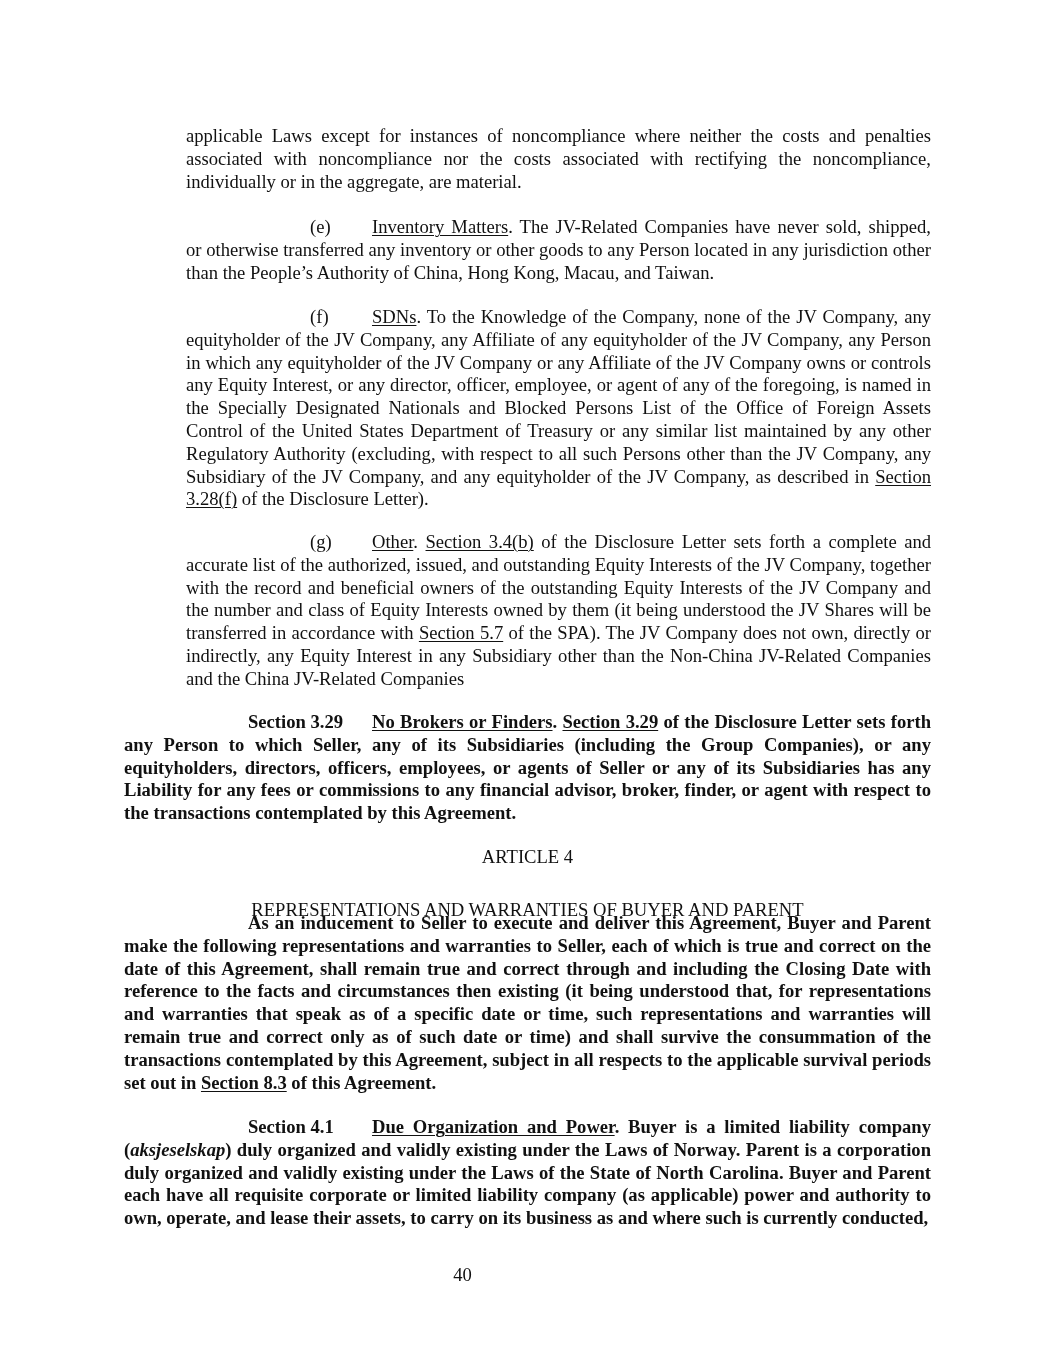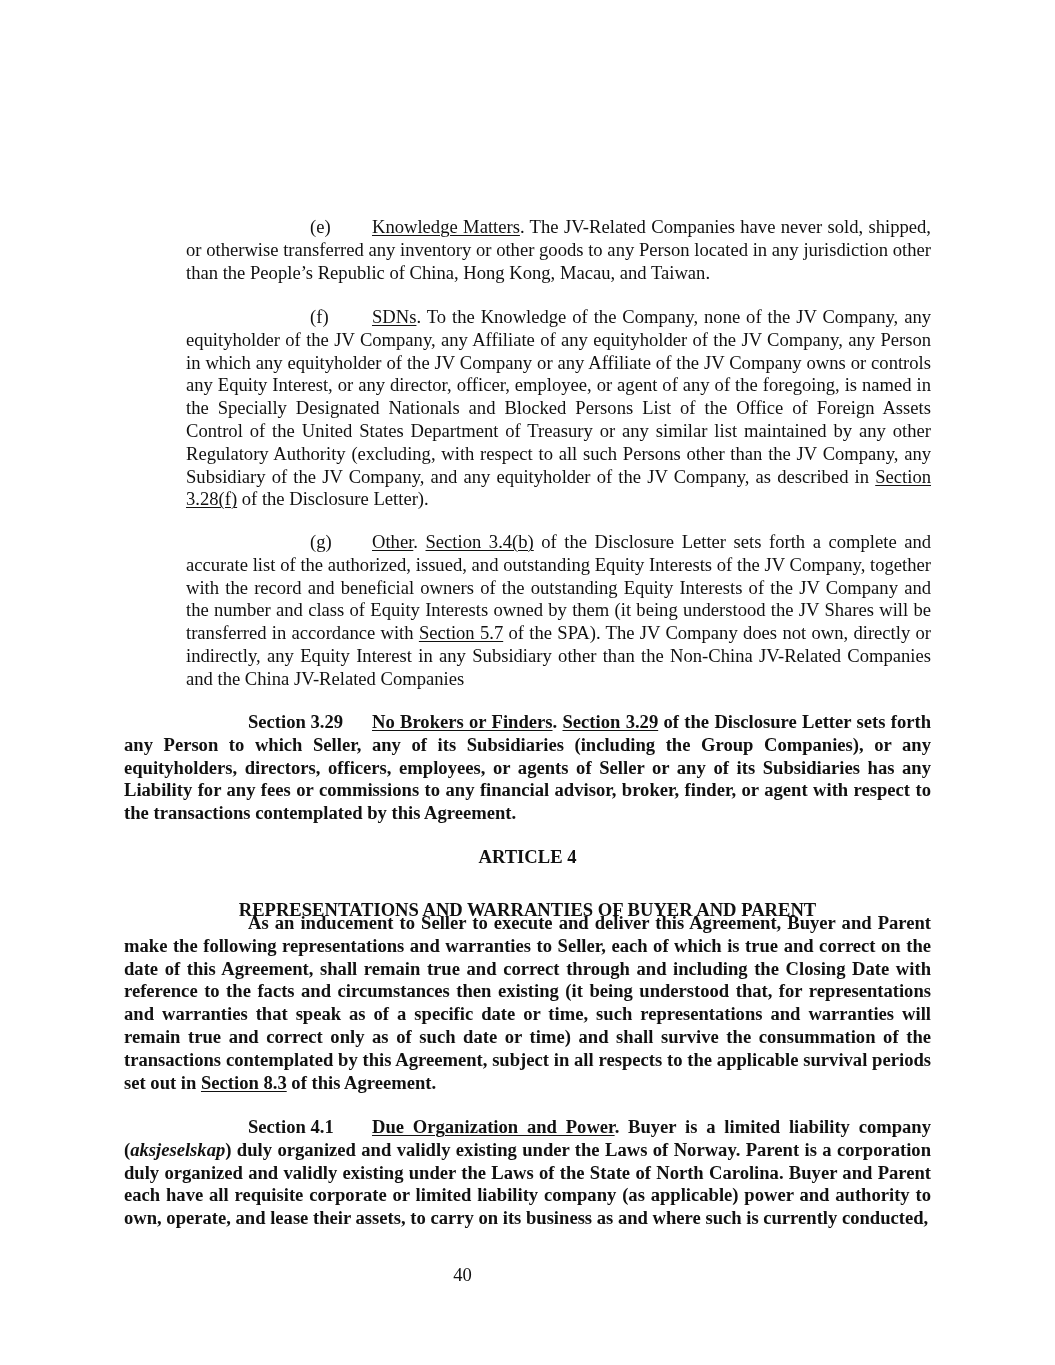--- a/index.html
+++ b/index.html
@@ -12,30 +12,31 @@
   }
   .page { position: absolute; left: 0; top: 0; width: 1055px; height: 1365px; }
   .para { position: absolute; text-align: justify; margin: 0; }
   .sub { left: 186px; width: 745px; }
   .main { left: 124px; width: 807px; font-weight: bold; }
   .ind1 { display: inline-block; width: 124px; }
   .lbl { display: inline-block; width: 62px; }
   .ind2 { display: inline-block; width: 124px; }
   .seclbl { display: inline-block; width: 124px; }
   u { text-decoration: underline; text-underline-offset: 2px; text-decoration-thickness: 1px; }
-  .heading { position: absolute; left: 124px; width: 807px; text-align: center; font-weight: bold; margin: 0; }
+  .heading { position: absolute; left: 124px; width: 807px; text-align: center; font-weight: normal; margin: 0; }
   .pagenum { position: absolute; left: 0; width: 925px; text-align: center; top: 1264px; margin: 0; }
 </style>
 </head>
 <body>
 
 <div class="page">
 
+  <p class="para sub" style="top:125px;"><span>applicable Laws except for instances of noncompliance where neither the costs and penalties associated with noncompliance nor the costs associated with rectifying the noncompliance, individually or in the aggregate, are material.</span></p>
 
-  <p class="para sub" style="top:216px;"><span class="ind1"></span><span class="lbl">(e)</span><u>Knowledge Matters</u><span>. The JV-Related Companies have never sold, shipped, or otherwise transferred any inventory or other goods to any Person located in any jurisdiction other than the People’s Republic of China, Hong Kong, Macau, and Taiwan.</span></p>
+  <p class="para sub" style="top:216px;"><span class="ind1"></span><span class="lbl">(e)</span><u>Inventory Matters</u><span>. The JV-Related Companies have never sold, shipped, or otherwise transferred any inventory or other goods to any Person located in any jurisdiction other than the People’s Authority of China, Hong Kong, Macau, and Taiwan.</span></p>
 
   <p class="para sub" style="top:306px;"><span class="ind1"></span><span class="lbl">(f)</span><u>SDNs</u><span>. To the Knowledge of the Company, none of the JV Company, any equityholder of the JV Company, any Affiliate of any equityholder of the JV Company, any Person in which any equityholder of the JV Company or any Affiliate of the JV Company owns or controls any Equity Interest, or any director, officer, employee, or agent of any of the foregoing, is named in the Specially Designated Nationals and Blocked Persons List of the Office of Foreign Assets Control of the United States Department of Treasury or any similar list maintained by any other Regulatory Authority (excluding, with respect to all such Persons other than the JV Company, any Subsidiary of the JV Company, and any equityholder of the JV Company, as described in </span><u>Section 3.28(f)</u><span> of the Disclosure Letter).</span></p>
 
   <p class="para sub" style="top:531px;"><span class="ind1"></span><span class="lbl">(g)</span><u>Other</u><span>. </span><u>Section 3.4(b)</u><span> of the Disclosure Letter sets forth a complete and accurate list of the authorized, issued, and outstanding Equity Interests of the JV Company, together with the record and beneficial owners of the outstanding Equity Interests of the JV Company and the number and class of Equity Interests owned by them (it being understood the JV Shares will be transferred in accordance with </span><u>Section 5.7</u><span> of the SPA). The JV Company does not own, directly or indirectly, any Equity Interest in any Subsidiary other than the Non-China JV-Related Companies and the China JV-Related Companies</span></p>
 
   <p class="para main" style="top:711px;"><span class="ind2"></span><span class="seclbl">Section 3.29</span><u>No Brokers or Finders</u><span>. </span><u>Section 3.29</u><span> of the Disclosure Letter sets forth any Person to which Seller, any of its Subsidiaries (including the Group Companies), or any equityholders, directors, officers, employees, or agents of Seller or any of its Subsidiaries has any Liability for any fees or commissions to any financial advisor, broker, finder, or agent with respect to the transactions contemplated by this Agreement.</span></p>
 
   <p class="heading" style="top:846px;">ARTICLE 4</p>
   <p class="heading" style="top:899px;">REPRESENTATIONS AND WARRANTIES OF BUYER AND PARENT</p>
 

